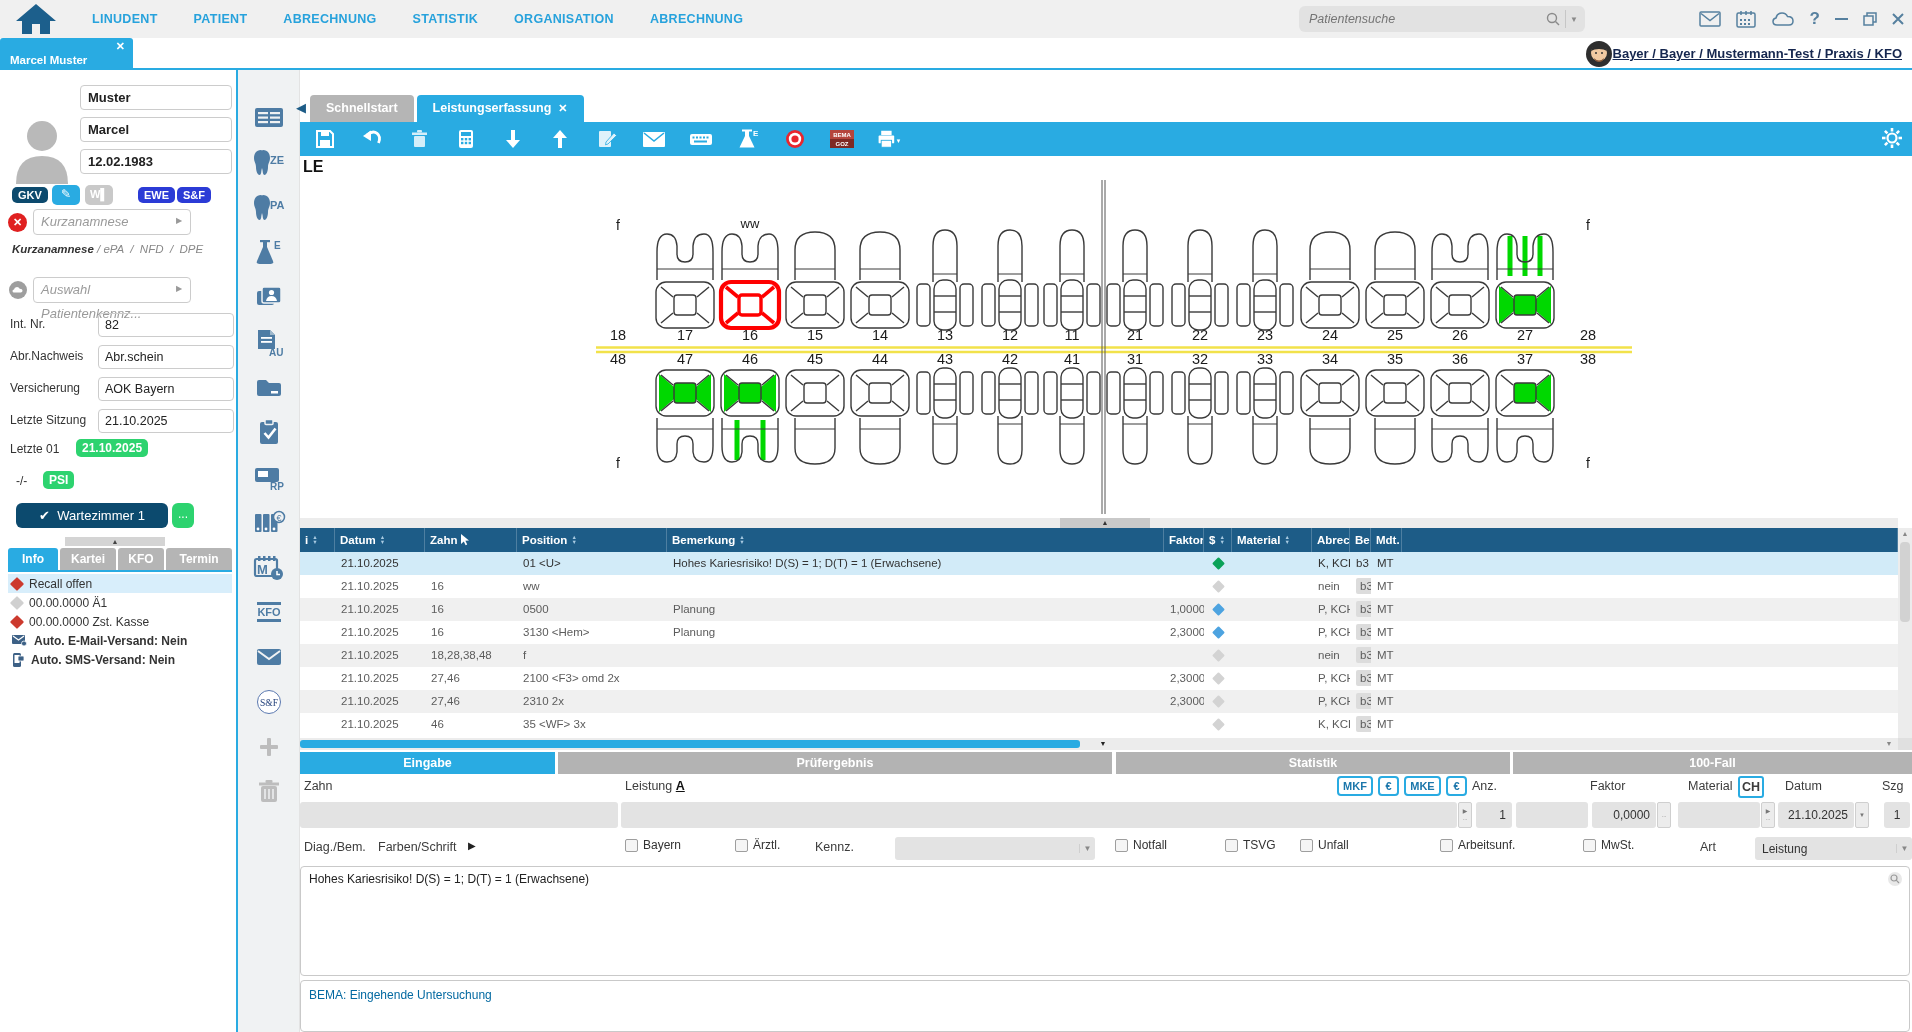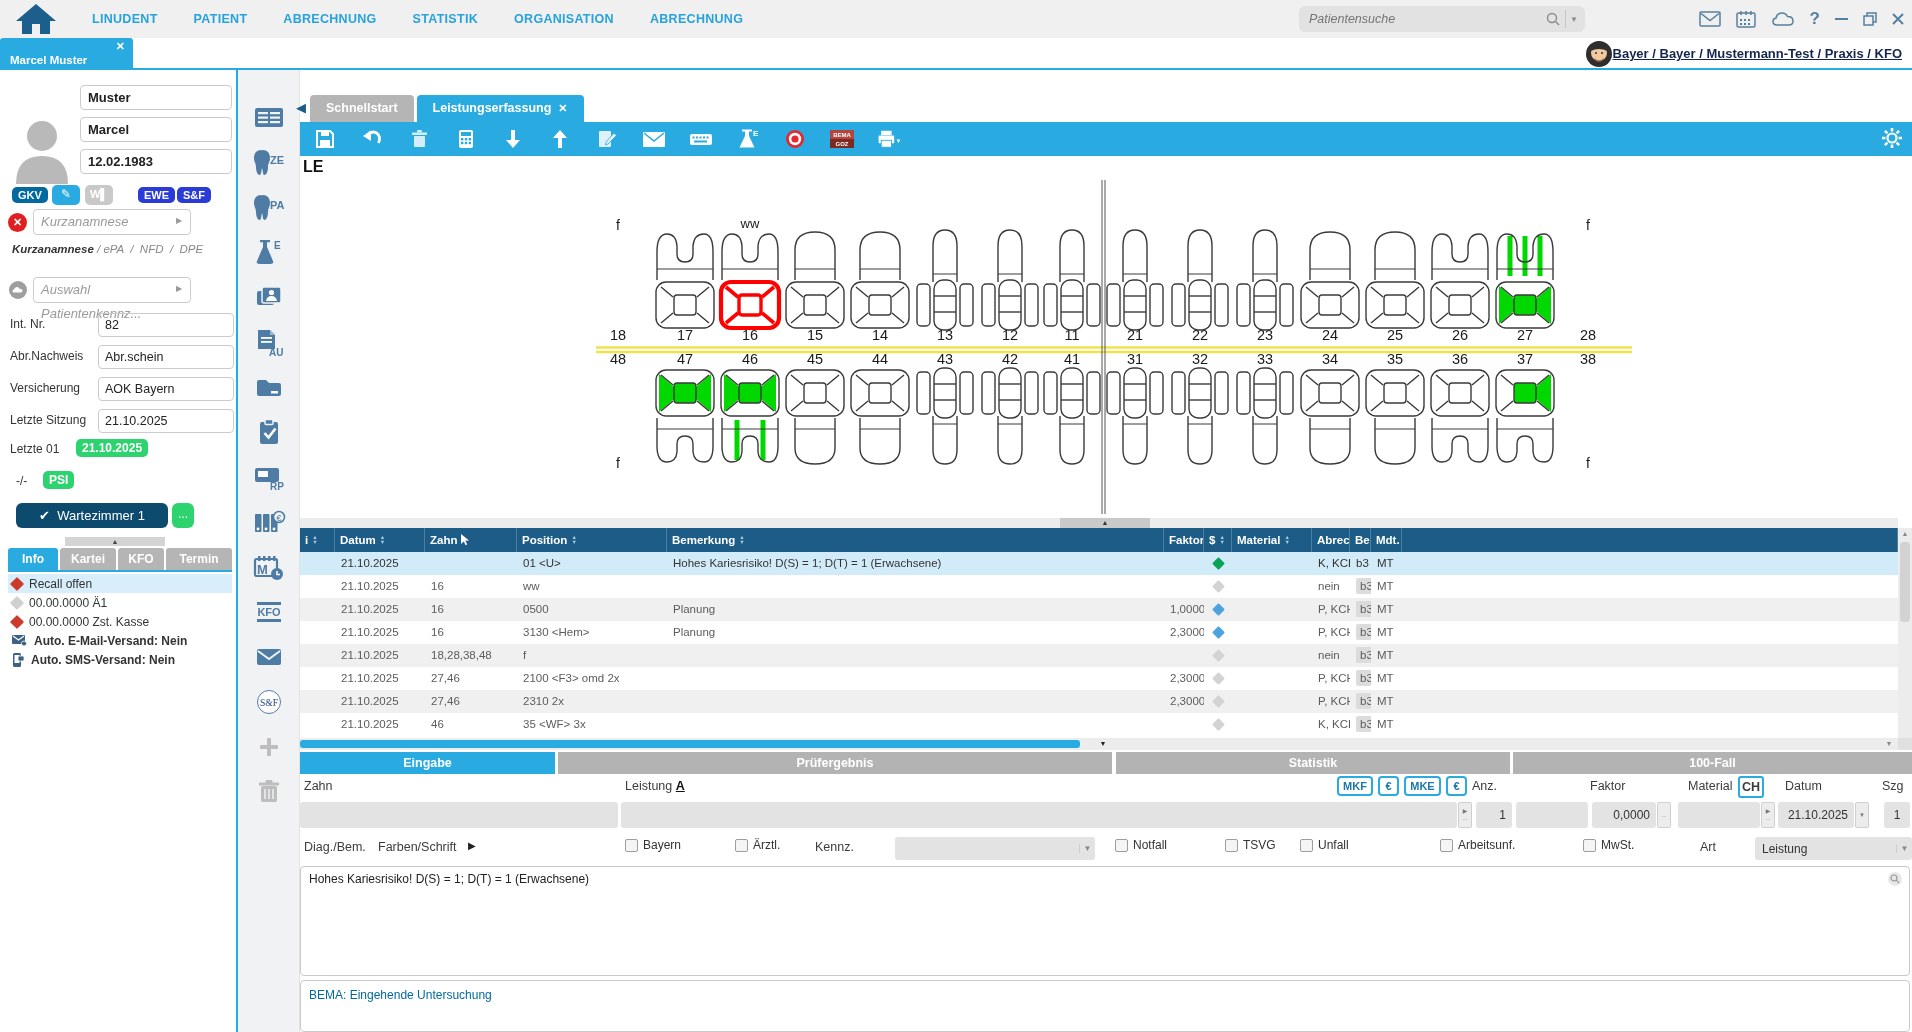--- a/index.html
+++ b/index.html
@@ -170,21 +170,21 @@
     <div class="abs" style="left:12px;top:38px;width:60px;height:76px;background:#fff">
       <svg width="60" height="76" viewBox="0 0 60 76">
           <circle cx="30" cy="28" r="15" fill="#b9b9b9"></circle>
           <path d="M4,76 Q4,48 30,48 Q56,48 56,76 Z" fill="#b9b9b9"></path>
         </svg>
     </div>
     <div class="sb-input abs" style="left:80px;top:15px;width:152px">Muster</div>
     <div class="sb-input abs" style="left:80px;top:47px;width:152px">Marcel</div>
     <div class="sb-input abs" style="left:80px;top:79px;width:152px">12.02.1983</div>
 
-    <span class="badge abs" style="left:12px;top:117px;background:#0369a1">GKV</span>
+    <span class="badge abs" style="left:12px;top:117px;background:#0c4a6e">GKV</span>
     <span class="abs" style="left:52px;top:115px;width:28px;height:20px;background:#29abe2;border-radius:5px;color:#fff;text-align:center;line-height:19px;font-size:12px">✎</span>
     <span class="abs" style="left:85px;top:115px;width:28px;height:20px;background:#c9c9c9;border-radius:5px;color:#fff;text-align:center;line-height:19px;font-size:11px;font-weight:bold">W▌</span>
     <span class="badge abs" style="left:138px;top:117px;background:#2b3bd6">EWE</span>
     <span class="badge abs" style="left:177px;top:117px;background:#2b3bd6">S&amp;F</span>
 
     <span class="abs" style="left:8px;top:143px;width:19px;height:19px;background:#e02020;border-radius:50%;color:#fff;text-align:center;line-height:18px;font-size:11px;font-weight:bold">✕</span>
     <div class="abs" style="left:33px;top:139px;width:158px;height:26px;border:1px solid #ccc;border-radius:4px;line-height:24px;padding:0 7px;font-style:italic;color:#9a9a9a;font-size:13px">Kurzanamnese</div>
     <span class="abs" style="left:176px;top:146px;font-size:8px;color:#999">▶</span>
     <div class="abs" style="left:12px;top:173px;font-size:11.5px;font-style:italic;color:#888">
       <span style="font-weight:bold;color:#333">Kurzanamnese</span> / 

